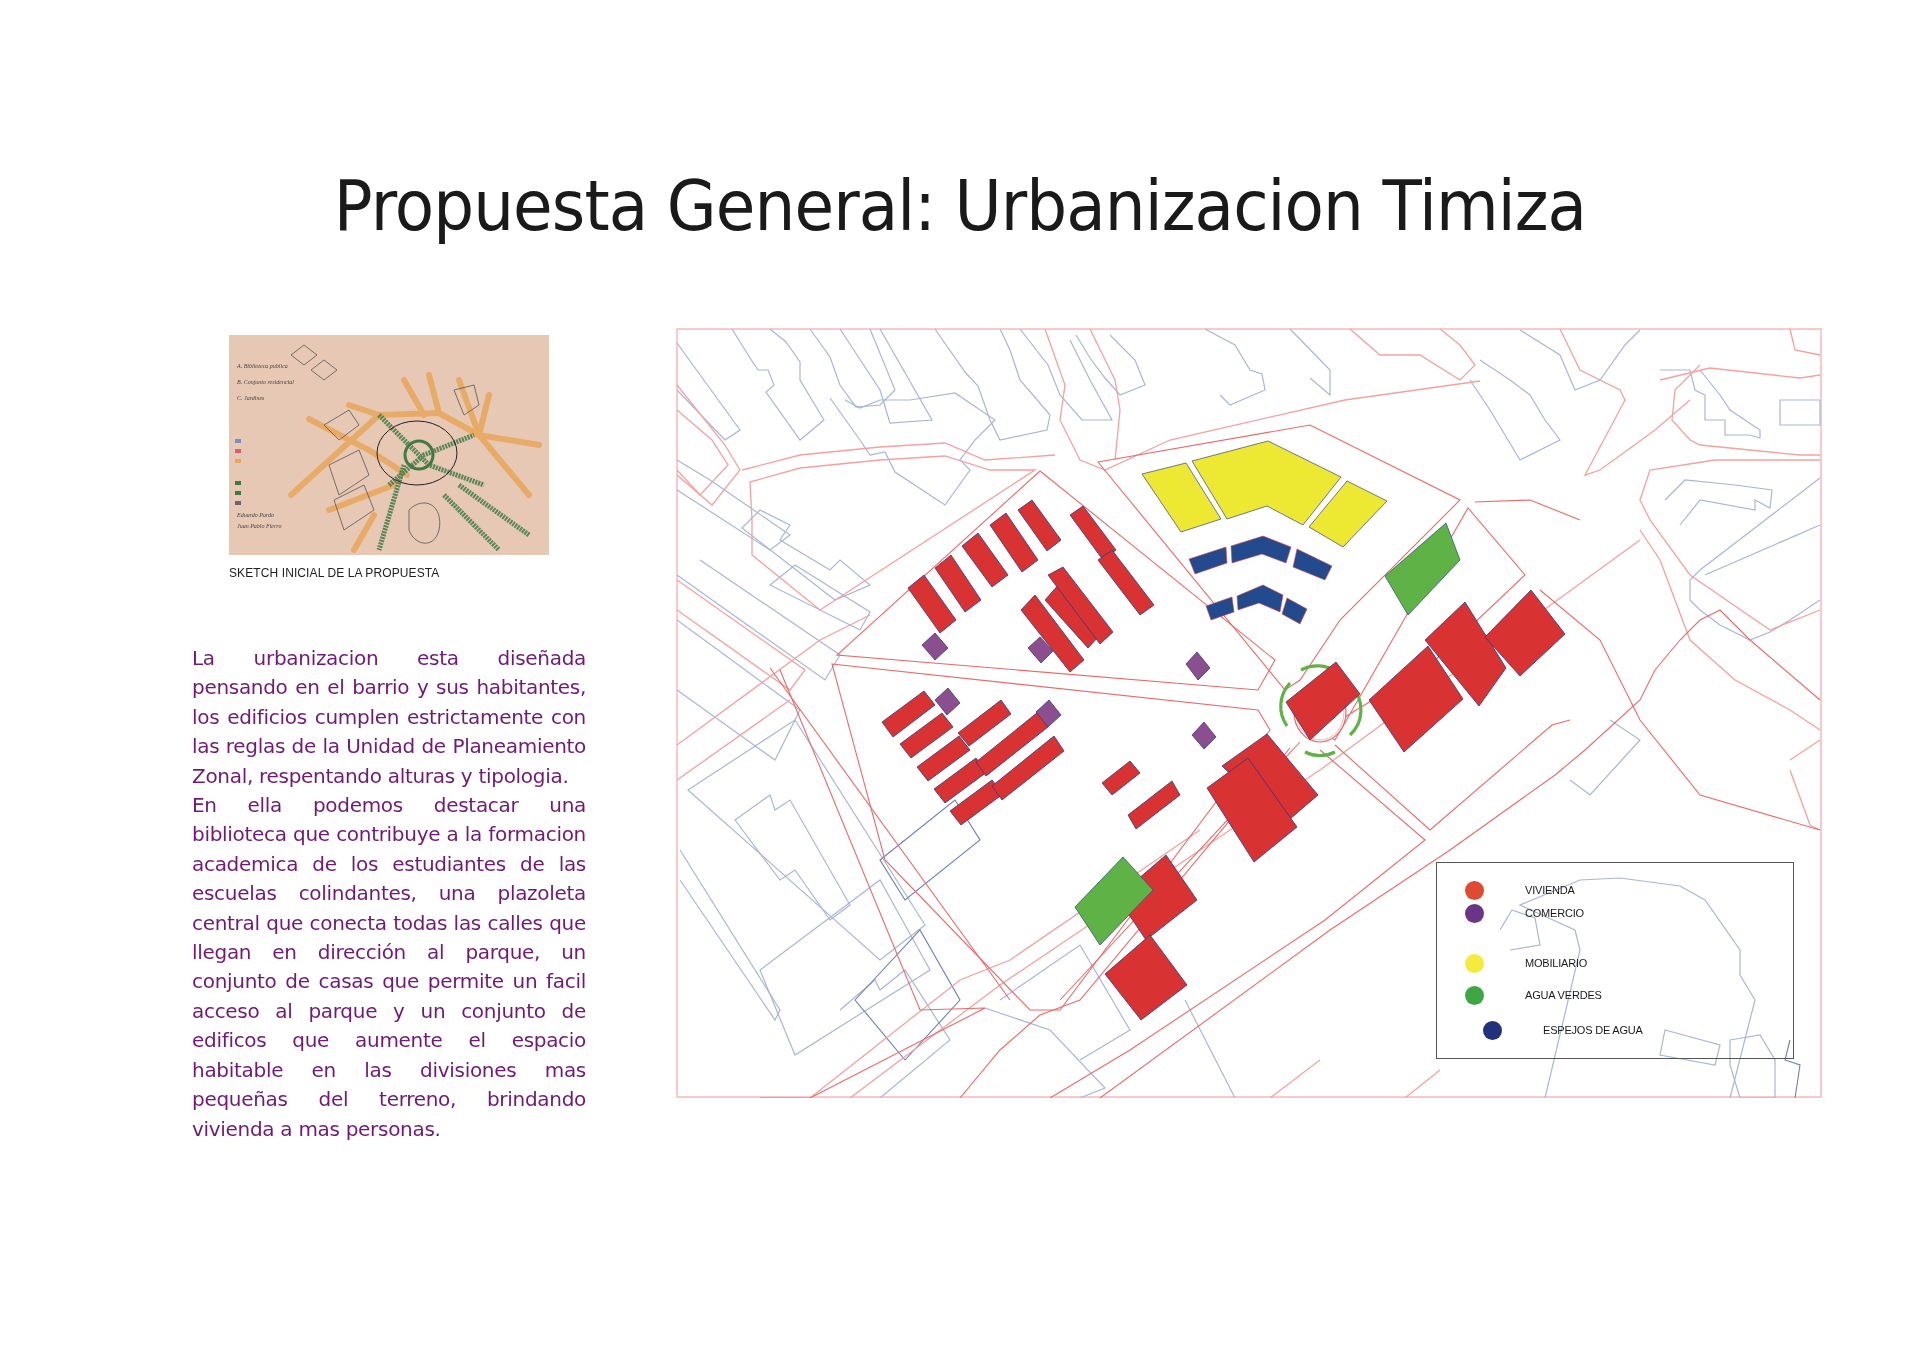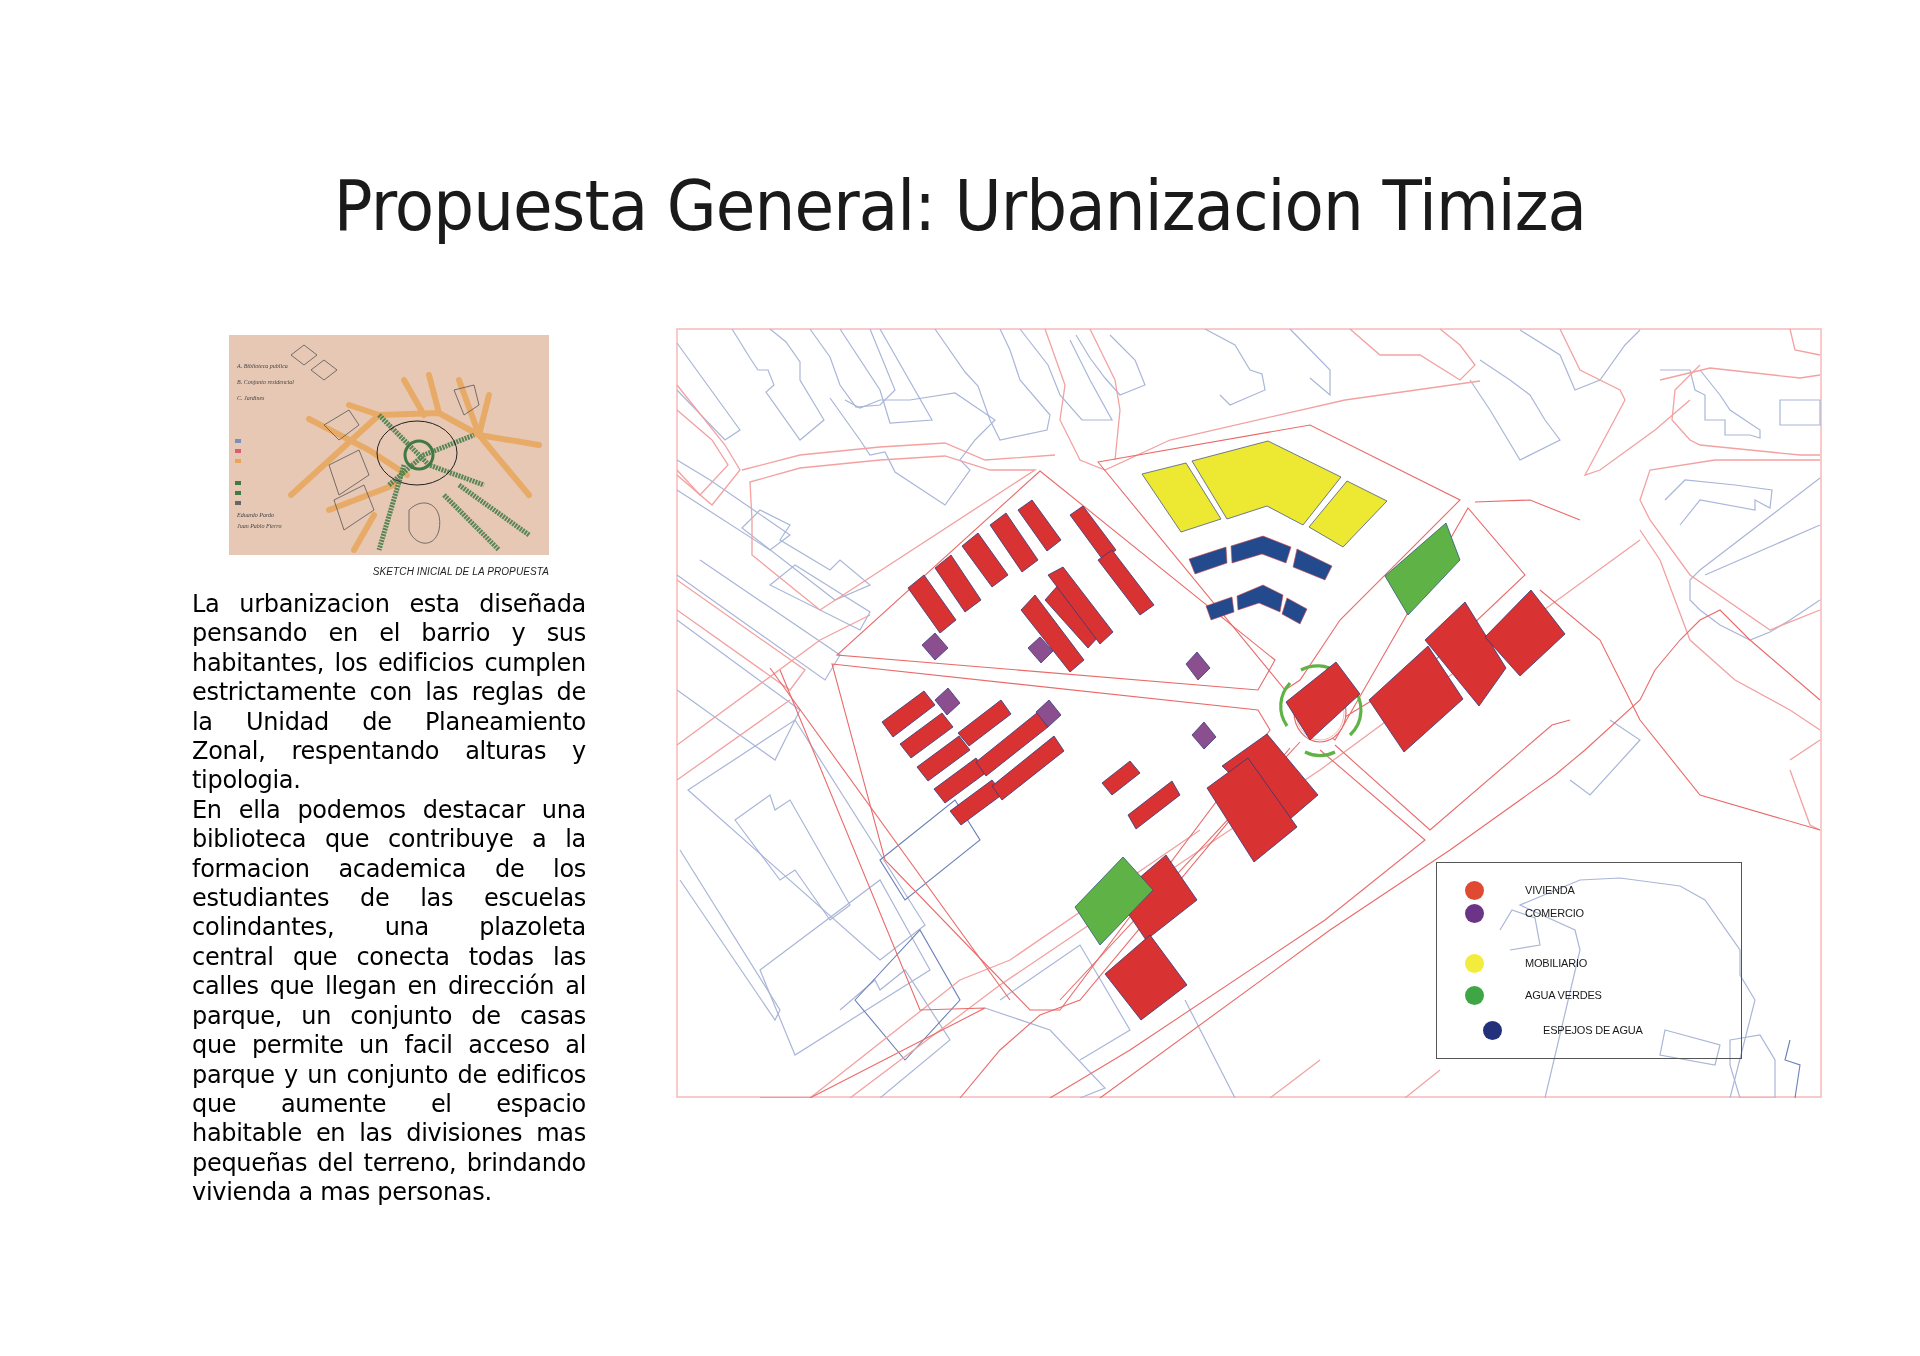--- a/index.html
+++ b/index.html
@@ -1,25 +1,25 @@
 <!DOCTYPE html>
 <html><head>
 <meta charset="utf-8">
 <style>
   html, body { margin: 0; padding: 0; background: #ffffff; }
   body { width: 1920px; height: 1356px; position: relative; overflow: hidden; font-family: "Liberation Sans", "DejaVu Sans", sans-serif; color: #1a1a1a; }
   .title { position: absolute; left: 0; top: 118px; width: 1920px; text-align: center; font-family: "DejaVu Sans", "Liberation Sans", sans-serif; font-size: 70px; font-weight: normal; letter-spacing: -1px; color: #1a1a1a; transform: scaleX(0.92); transform-origin: center; }
   .sketch { position: absolute; left: 229px; top: 335px; width: 320px; height: 220px; background: #e8c9b3; overflow: hidden; }
   .sketch svg { width: 100%; height: 100%; display: block; }
-  .sketch-caption { position: absolute; left: 229px; top: 566px; width: 320px; text-align: right; font-size: 10px; letter-spacing: 0.1px; color: #222; font-style: italic; }
-  .body-text { position: absolute; left: 192px; top: 590px; width: 394px; font-family: "DejaVu Sans", "Liberation Sans", sans-serif; font-size: 24px; line-height: 29.4px; color: #000000; text-align: justify; letter-spacing: -0.3px; }
+  .sketch-caption { position: absolute; left: 229px; top: 566px; width: 320px; font-size: 12px; letter-spacing: 0.1px; color: #222; }
+  .body-text { position: absolute; left: 192px; top: 644px; width: 394px; font-family: "DejaVu Sans", "Liberation Sans", sans-serif; font-size: 20px; line-height: 29.4px; color: #701a75; text-align: justify; letter-spacing: -0.3px; }
   .body-text p { margin: 0; }
   .map { position: absolute; left: 676px; top: 328px; width: 1146px; height: 770px; }
   .map svg { display: block; }
-  .legend { position: absolute; left: 1436px; top: 862px; width: 306px; height: 197px; border: 1.5px solid #555; box-sizing: border-box; background: rgba(255,255,255,0.0); }
+  .legend { position: absolute; left: 1436px; top: 862px; width: 358px; height: 197px; border: 1.5px solid #555; box-sizing: border-box; background: rgba(255,255,255,0.0); }
   .legend-item { position: absolute; left: 28px; height: 20px; display: flex; align-items: center; }
   .legend-dot { width: 19px; height: 19px; border-radius: 50%; }
   .legend-label { position: absolute; left: 60px; font-size: 11px; color: #1a1a1a; white-space: nowrap; letter-spacing: -0.2px; }
 </style>
 </head>
 <body>
 
 <h1 class="title">Propuesta General: Urbanizacion Timiza</h1>
 
 <div class="sketch">

